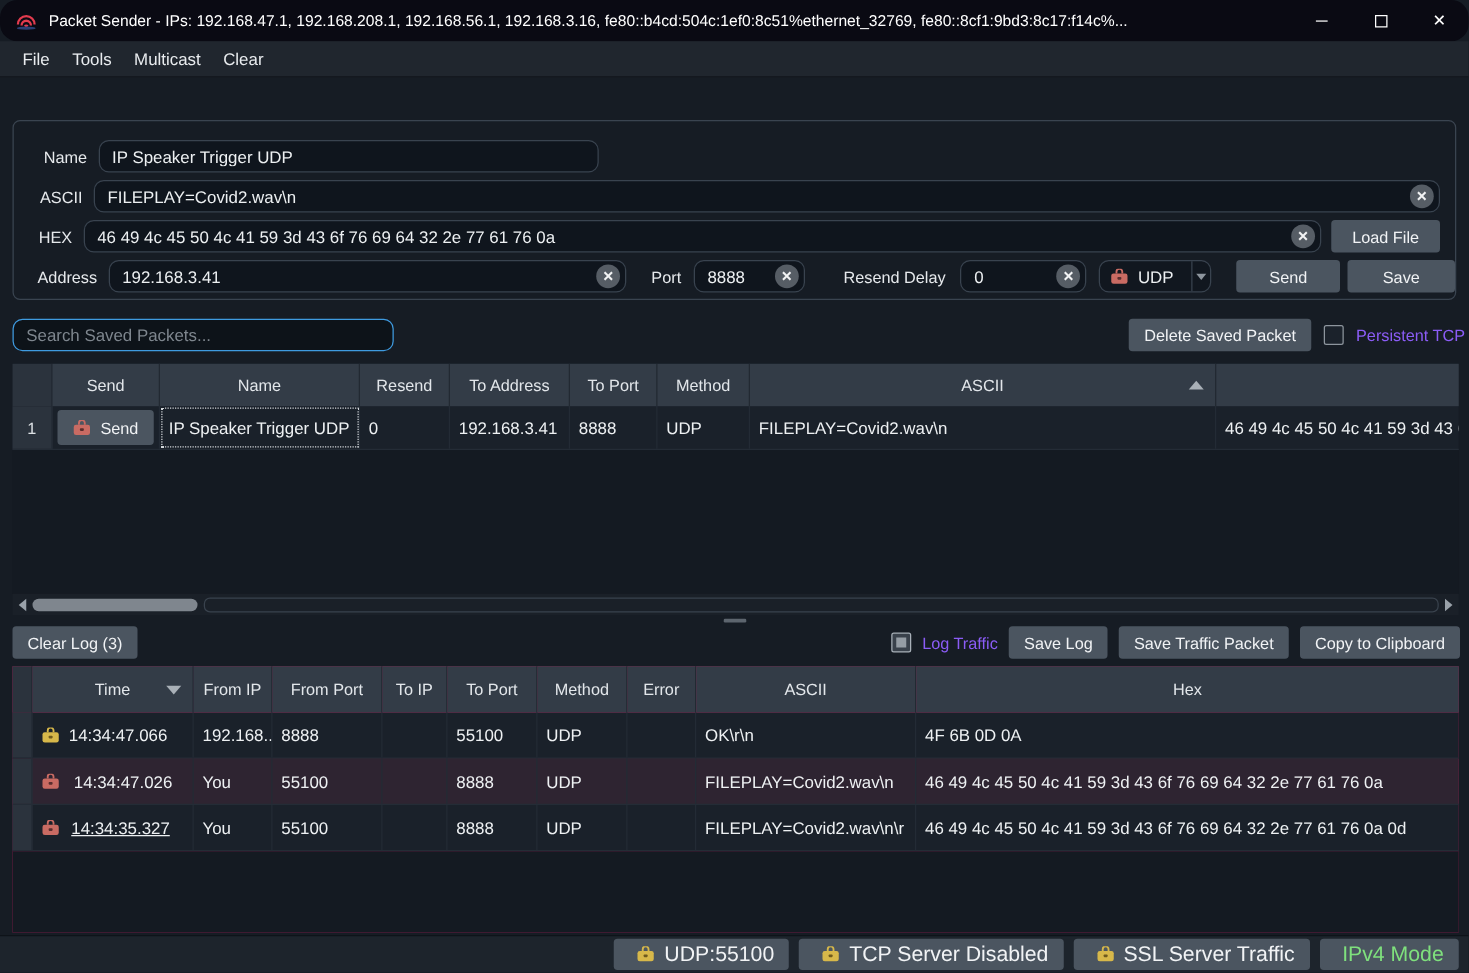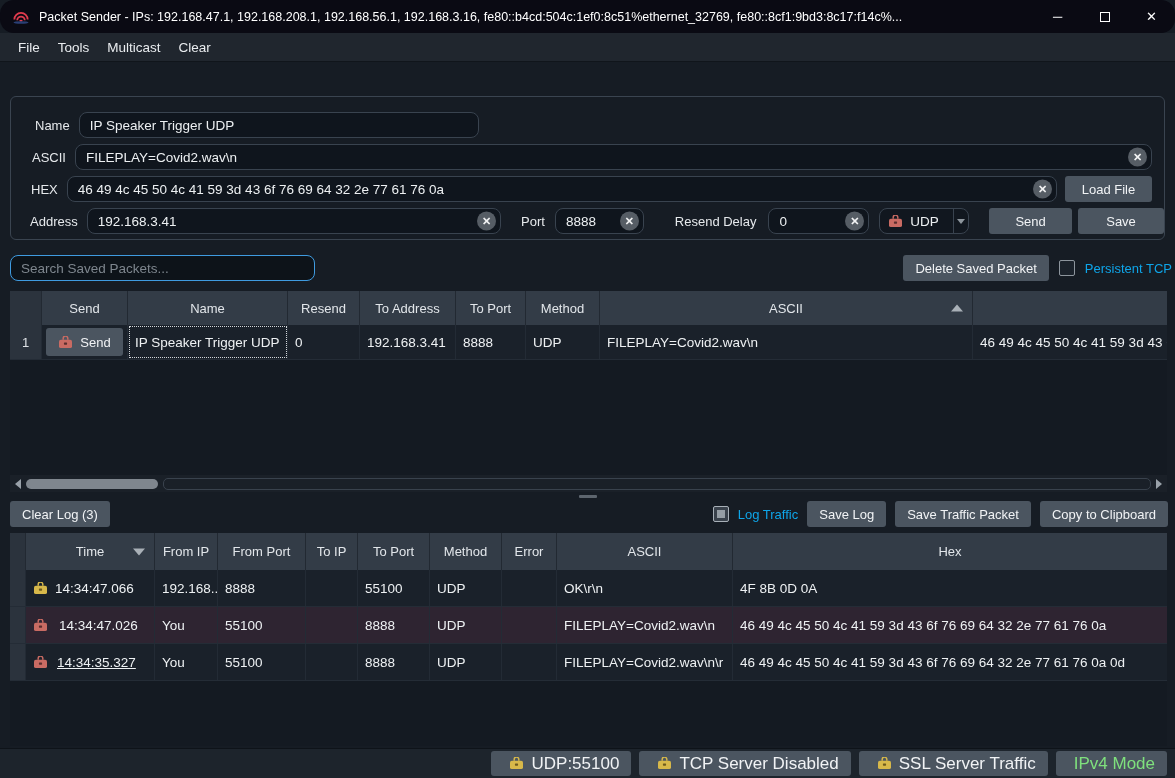--- a/index.html
+++ b/index.html
@@ -54,21 +54,21 @@
   
   .search-input { position:absolute; left:10px; top:255px; width:305px; height:26px;
     background:#0d1319; border:1px solid #3f9be0; border-radius:8px; color:#cfd4d8;
     font-size:13.5px; padding:0 10px; outline:none; font-family:"Liberation Sans",sans-serif; }
   .search-input::placeholder { color:#7e868e; }
   .search-right { position:absolute; top:255px; right:3px; display:flex; align-items:center; gap:10px; }
   .checkbox { width:16px; height:16px; background:#1b222b; border:1px solid #8d959d; border-radius:2px; }
   .checkbox.checked { background:#39414b; border:1px solid #a8b0b8; display:flex;
     align-items:center; justify-content:center; }
   .checkbox.checked .inner { width:8px; height:8px; background:#959da5; }
-  .chk-label { font-size:13px; color:#0ea5e9; white-space:nowrap; }
+  .chk-label { font-size:13px; color:#8b5cf6; white-space:nowrap; }
   
   .saved-table { position:absolute; left:10px; top:291px; width:1157px; height:201px;
     background:#141a22; display:flex; flex-direction:column; }
   .saved-grid { display:grid; grid-template-columns:32px 86px 160px 72px 96px 70px 74px 373px minmax(0,1fr); }
   .traffic-table { position:absolute; left:10px; top:533px; width:1157px; height:213px;
     background:#be185d; display:flex; flex-direction:column; }
   .traffic-grid { display:grid; grid-template-columns:16px 129px 63px 88px 52px 72px 72px 55px 176px minmax(0,1fr); }
   .th-row { height:34px; }
   .traffic-table .th-row { height:37px; }
   .th { background:#333c47; border-right:1px solid #222932; display:flex; align-items:center;
@@ -294,21 +294,21 @@
       </svg>
       <span>14:34:47.066</span>
     </div>
     <div class="td">192.168....</div>
     <div class="td">8888</div>
     <div class="td"></div>
     <div class="td">55100</div>
     <div class="td">UDP</div>
     <div class="td"></div>
     <div class="td">OK\r\n</div>
-    <div class="td" style="border-right:none;">4F 8B 0D 0A</div>
+    <div class="td" style="border-right:none;">4F 6B 0D 0A</div>
   </div>
 
   <div class="traffic-grid tr-row row-hl">
     <div class="td gutter"></div>
     <div class="td" style="gap:11px;">
       <svg class="purse red" viewBox="0 0 16 14">
         <path d="M5.5 4 V2.6 a2.5 2.5 0 0 1 5 0 V4" fill="none" stroke="currentColor" stroke-width="1.6"></path>
         <rect x="1" y="4" width="14" height="9" rx="2" fill="currentColor"></rect>
         <rect x="6.3" y="7" width="3.4" height="2.4" rx="0.7" fill="#5a2e2e"></rect>
       </svg>

